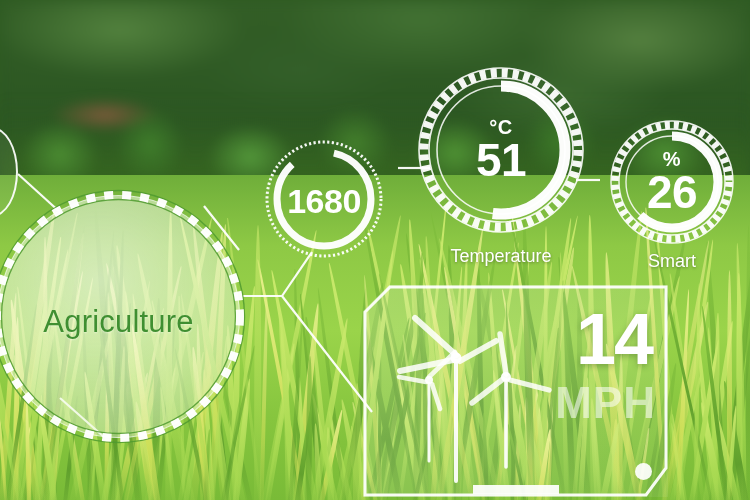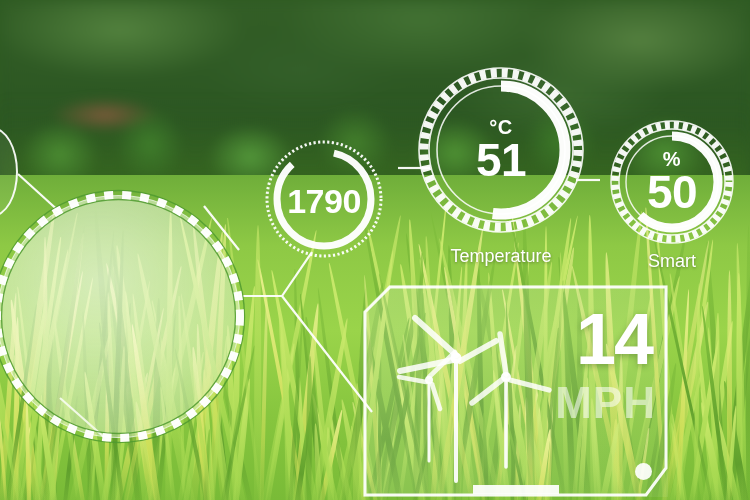--- a/index.html
+++ b/index.html
@@ -430,30 +430,31 @@
   <div class="edge-circle"></div>
 
   <div class="hub">
     <div class="hub-fill"></div>
     <svg class="hub-dash" width="263" height="263" viewBox="0 0 263 263">
       <circle cx="131.5" cy="131.5" r="126" fill="none" stroke="#4f9a2f" stroke-width="1.4" opacity=".85"></circle>
       <circle cx="131.5" cy="131.5" r="117" fill="none" stroke="#4f9a2f" stroke-width="1.4" opacity=".85"></circle>
       <circle cx="131.5" cy="131.5" r="121.5" fill="none" stroke="#ffffff" stroke-width="8" stroke-dasharray="9 9" opacity=".97"></circle>
     </svg>
     <div class="hub-text">
+      <div class="hub-sub">Agriculture</div>
     </div>
   </div>
 
   <div class="gauge" id="gauge-pressure" style="left:262px;top:137px;width:124px;height:124px;">
     <svg width="124" height="124" viewBox="0 0 124 124">
       <circle cx="62" cy="62" r="57" fill="none" stroke="#ffffff" stroke-width="3" stroke-dasharray="2.2 2.4" opacity=".95"></circle>
       <circle cx="62" cy="62" r="47" fill="none" stroke="#ffffff" stroke-width="7" stroke-dasharray="250 45" stroke-dashoffset="-10" transform="rotate(-90 62 62)" opacity=".97"></circle>
     </svg>
     <div class="gauge-body">
-      <div class="g-val">1790</div>
+      <div class="g-val">1680</div>
     </div>
   </div>
 
   <div class="gauge" id="gauge-temp" style="left:413px;top:62px;width:176px;height:176px;">
     <svg width="176" height="176" viewBox="0 0 176 176">
       <circle cx="88" cy="88" r="82" fill="none" stroke="#ffffff" stroke-width="1.6" opacity=".9"></circle>
       <circle cx="88" cy="88" r="72" fill="none" stroke="#ffffff" stroke-width="1.6" opacity=".9"></circle>
       <circle cx="88" cy="88" r="77" fill="none" stroke="#ffffff" stroke-width="9" stroke-dasharray="6 5" opacity=".95"></circle>
       <circle cx="88" cy="88" r="64" fill="none" stroke="#ffffff" stroke-width="1.6" opacity=".85"></circle>
       <circle id="temp-arc" cx="88" cy="88" r="64" fill="none" stroke="#ffffff" stroke-width="11" stroke-linecap="butt" transform="rotate(-90 88 88)" opacity=".98" stroke-dasharray="209.10 195.02"></circle>
@@ -468,21 +469,21 @@
   <div class="gauge" id="gauge-water" style="left:607px;top:117px;width:130px;height:130px;">
     <svg width="130" height="130" viewBox="0 0 130 130">
       <circle cx="65" cy="65" r="61" fill="none" stroke="#ffffff" stroke-width="1.4" opacity=".9"></circle>
       <circle cx="65" cy="65" r="53" fill="none" stroke="#ffffff" stroke-width="1.4" opacity=".9"></circle>
       <circle cx="65" cy="65" r="57" fill="none" stroke="#ffffff" stroke-width="7.5" stroke-dasharray="5 4" opacity=".95"></circle>
       <circle cx="65" cy="65" r="46" fill="none" stroke="#ffffff" stroke-width="1.4" opacity=".85"></circle>
       <circle id="water-arc" cx="65" cy="65" r="46" fill="none" stroke="#ffffff" stroke-width="9" stroke-linecap="butt" transform="rotate(-90 65 65)" opacity=".98" stroke-dasharray="179.20 111.83"></circle>
     </svg>
     <div class="gauge-body">
       <div class="g-unit">%</div>
-      <div class="g-val">50</div>
+      <div class="g-val">26</div>
     </div>
     <div class="g-label" style="top:134px;">Smart</div>
   </div>
 
   <div class="panel">
     <div class="panel-bg"></div>
     <svg width="305" height="212" viewBox="0 0 305 212">
       <path d="M 27 2 L 303 2 L 303 183 L 283 210 L 2 210 L 2 27 Z" fill="none" stroke="#ffffff" stroke-width="3" opacity=".93"></path>
       <g stroke="rgba(255,255,255,.93)" fill="none" stroke-width="3.4" stroke-linecap="round">
 

